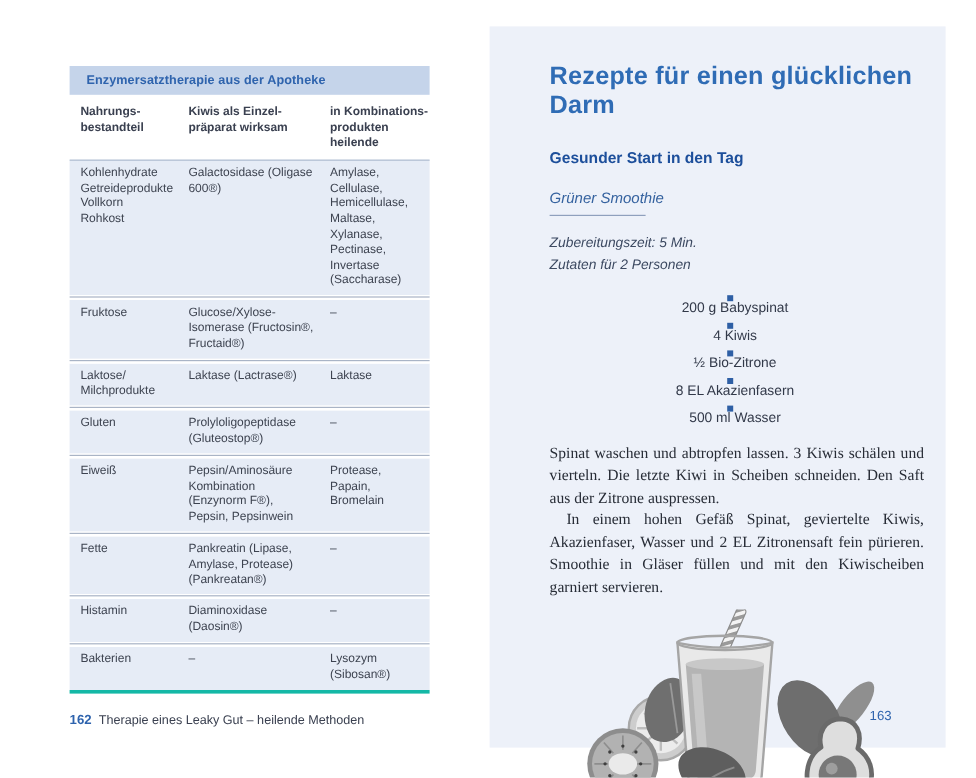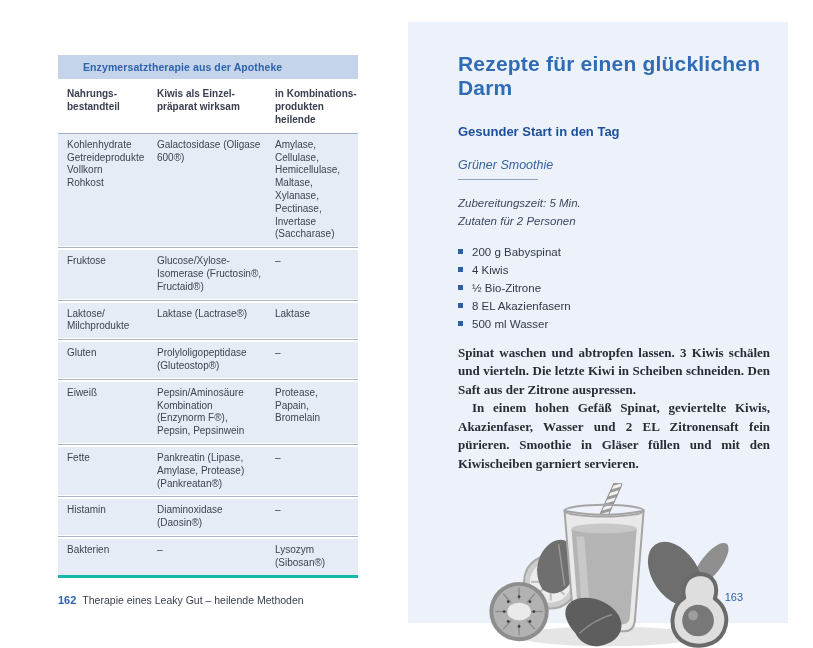--- a/index.html
+++ b/index.html
@@ -10,21 +10,21 @@
     -webkit-font-smoothing:antialiased;
   }
 
   
   .enzyme-table{
     position:absolute;left:58px;top:55px;width:300px;
     font-size:10px;line-height:1.28;color:#3d4350;
   }
   .t-title{
     background:#c5d4ea;color:#2e63ad;font-weight:bold;font-size:10.5px;
-    padding:6px 9px 5px 25px;margin-bottom:3px;letter-spacing:.1px;
+    padding:6px 9px 5px 14px;margin-bottom:3px;letter-spacing:.1px;
   }
   .t-grid{display:grid;grid-template-columns:84px 112px 1fr;column-gap:6px;}
   .t-head{
     background:#ffffff;font-weight:bold;color:#3a4050;
     padding:6px 0 6px 9px;border-bottom:1px solid #9fb0c8;
     white-space:pre-line;
   }
   .t-body{border-bottom:3px solid #14b8a6;}
   .t-row{background:#e6ecf6;padding:5px 0 5px 9px;}
   .t-row .c1{white-space:pre-line;}
@@ -43,24 +43,24 @@
     position:absolute;left:408px;top:22px;width:380px;height:601px;
     background:#edf1f9;box-sizing:border-box;
     padding:30px 21px 0 50px;
   }
   .r-title{color:#2f6cb5;font-size:21px;font-weight:bold;letter-spacing:.2px;}
   .r-section{color:#1d4f9b;font-size:13px;font-weight:bold;margin-top:24px;}
   .r-recipe{color:#35629f;font-size:12.5px;font-style:italic;margin-top:19px;}
   .r-rule{width:80px;height:1px;background:#8fa0bd;margin-top:7px;}
   .r-meta{margin-top:14px;color:#3c4961;font-size:11.5px;font-style:italic;line-height:1.6;}
   .r-ingredients{margin-top:15px;}
-  .ing-item{display:flex;align-items:center;margin-bottom:6px;}
+  .ing-item{display:flex;align-items:center;margin-bottom:6px;flex-direction:column;}
   .ing-bullet{width:5px;height:5px;background:#2e5fa5;margin-right:9px;flex:0 0 auto;}
   .ing-label{font-size:11.5px;color:#323949;}
-  .r-instructions{margin-top:14px;width:312px;font-weight:bold;}
+  .r-instructions{margin-top:14px;width:312px;}
   .r-instructions p{
     margin:0;font-family:"Liberation Serif", serif;font-size:13px;
     color:#272c36;line-height:1.42;text-align:justify;
   }
   .r-instructions p.indent{text-indent:14px;}
   .r-illustration{margin-top:10px;width:309px;display:flex;justify-content:center;}
   .footer-right{
     position:absolute;right:45px;bottom:20px;color:#2e63ad;font-weight:normal;font-size:11px;
   }
 </style>

